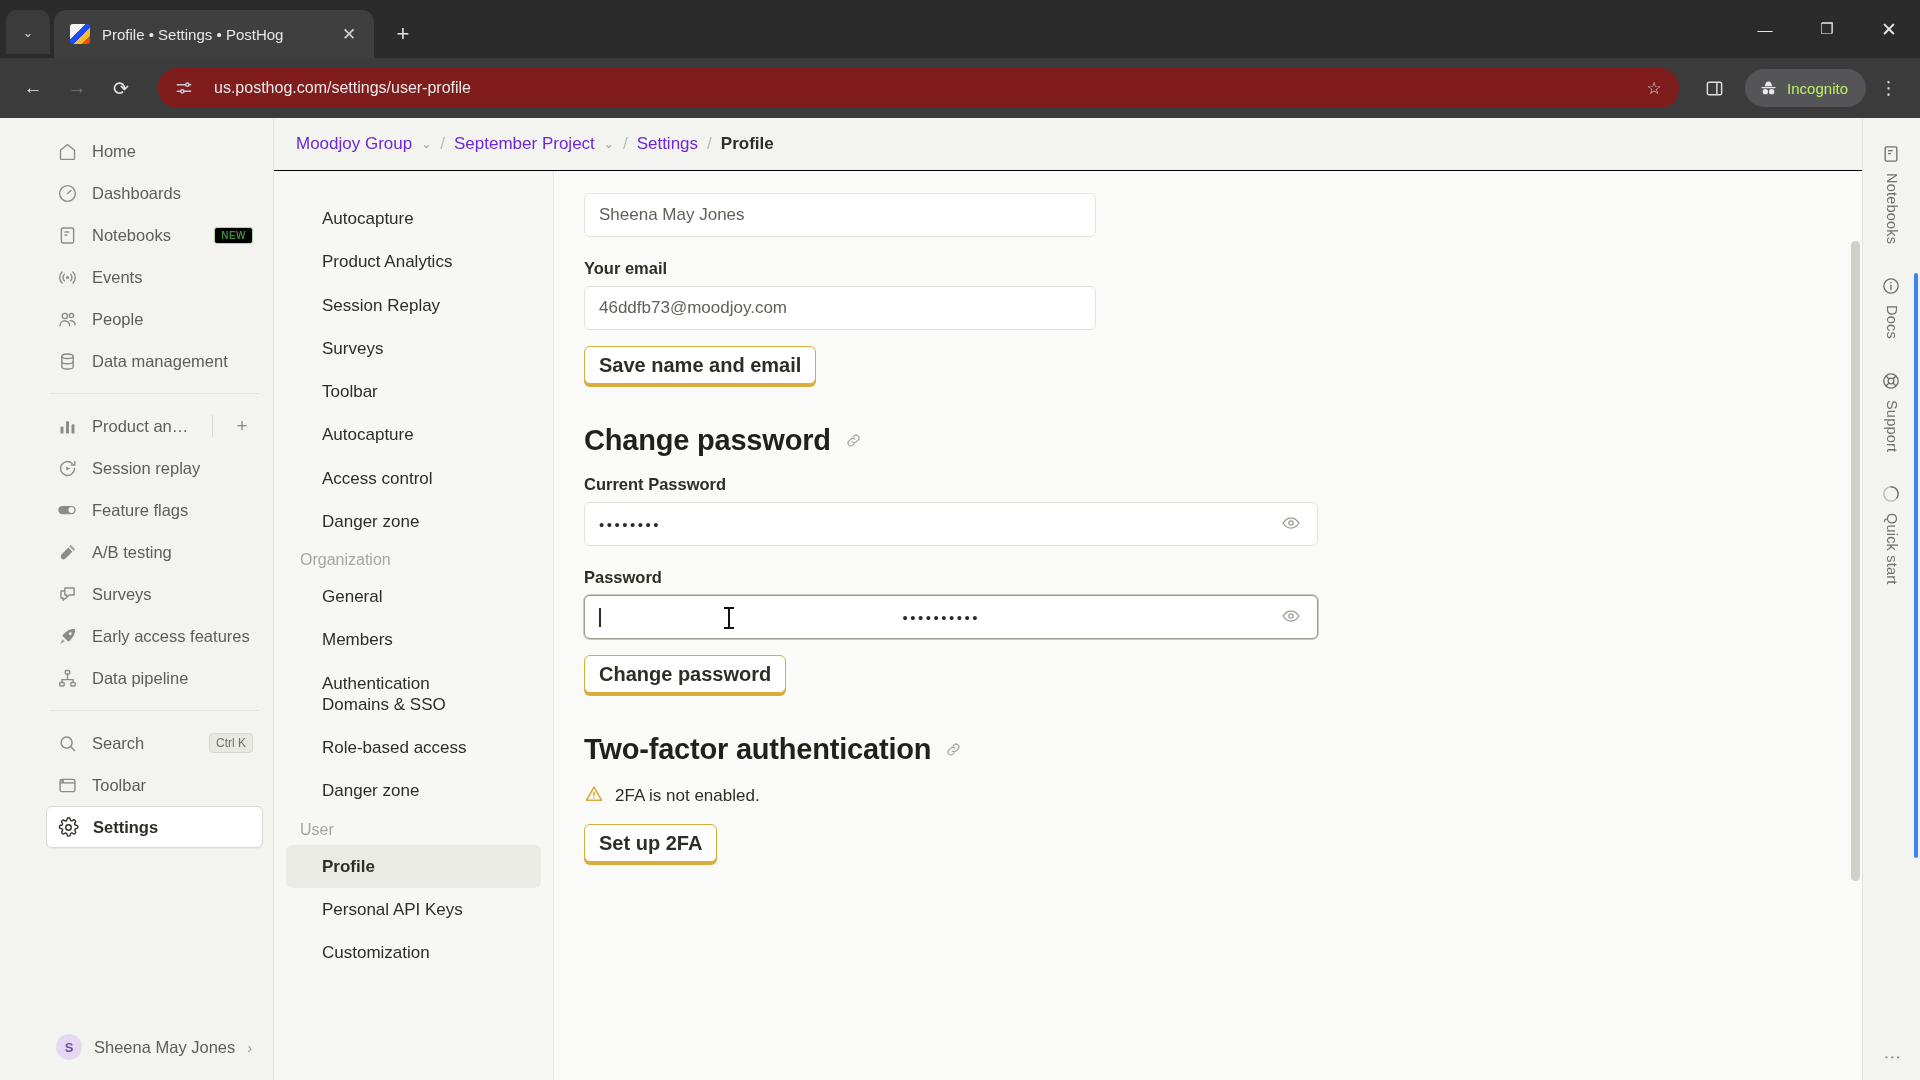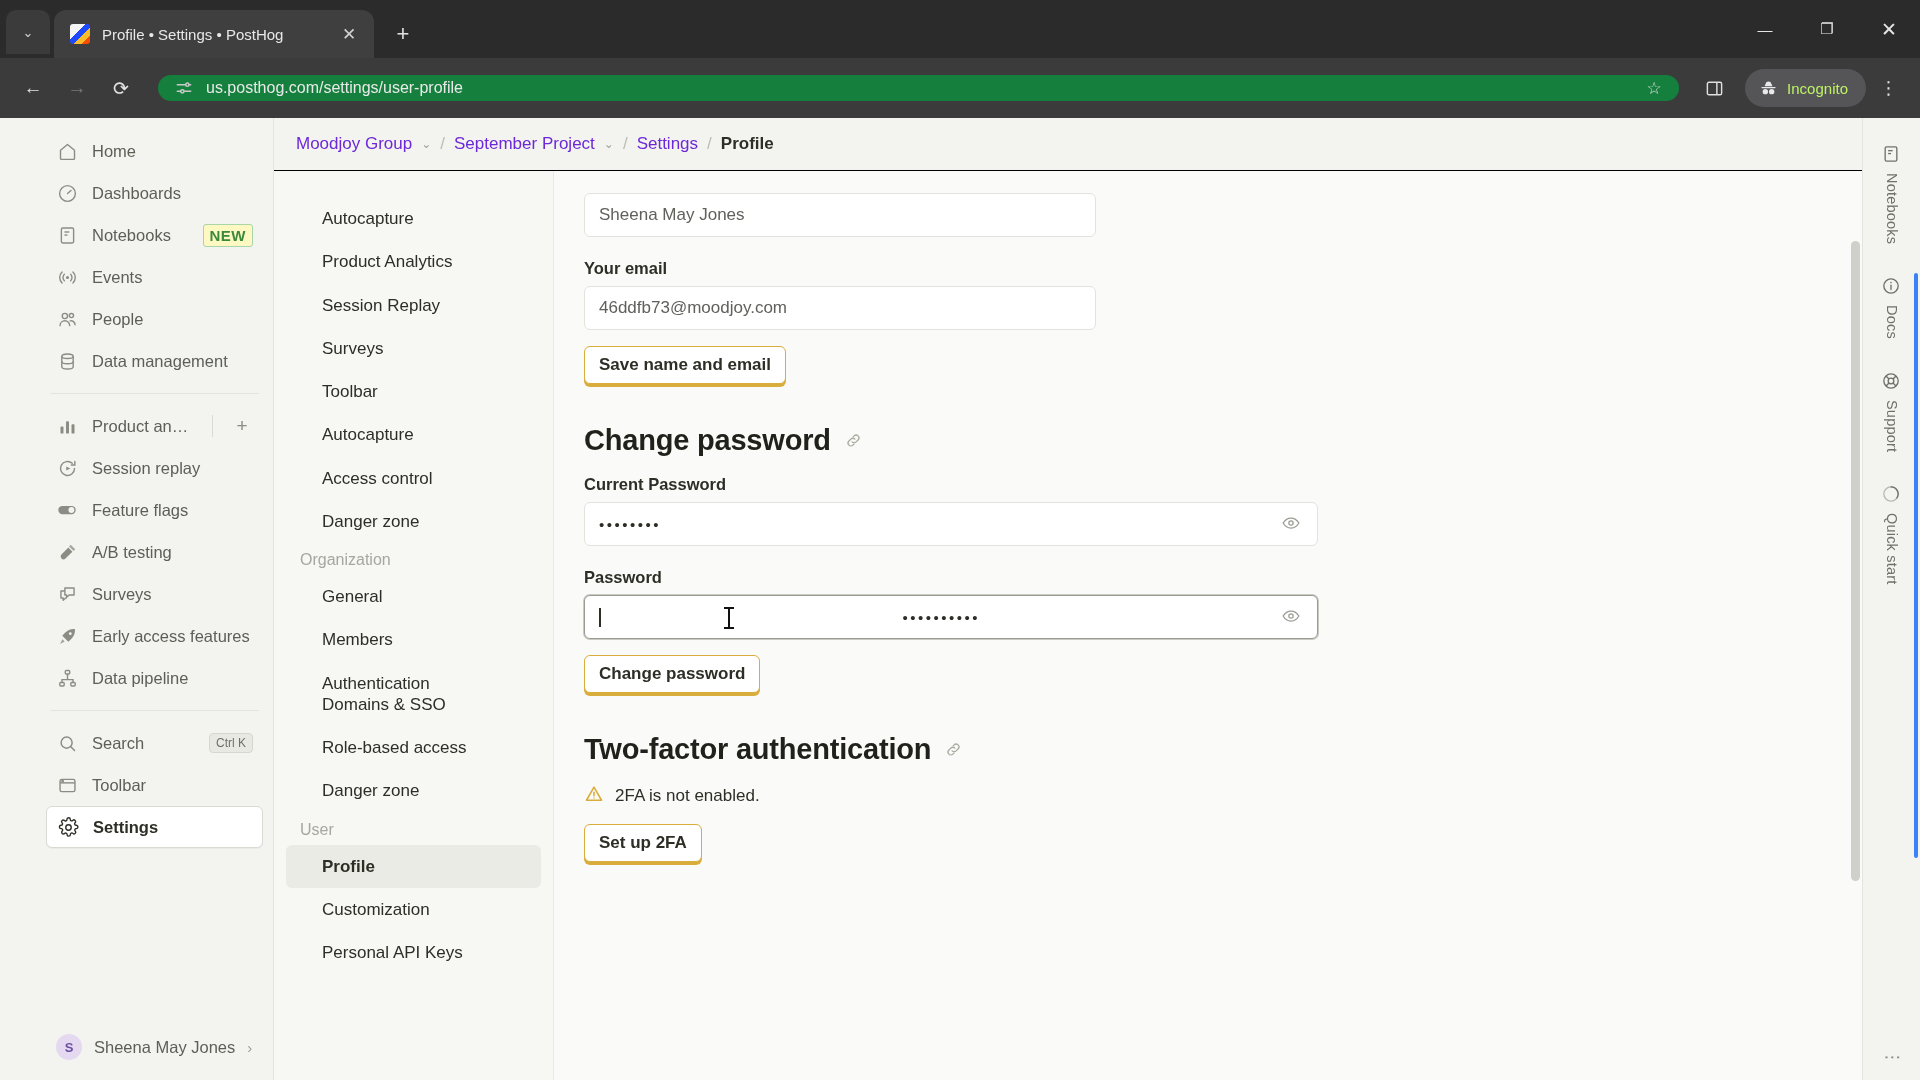--- a/index.html
+++ b/index.html
@@ -50,22 +50,22 @@
   .toolbar {
     height: 60px; background: #3b3b3b; display: flex; align-items: center;
     padding: 0 14px; gap: 6px; flex: 0 0 60px;
   }
   .nav-btn {
     width: 38px; height: 38px; border-radius: 50%; display: flex; align-items: center;
     justify-content: center; color: #e4e4e4; font-size: 19px;
   }
   .nav-btn.disabled { color: #7a7a7a; }
   .omnibox {
-    flex: 1; height: 26px; background: #15803d; border-radius: 19px; display: flex;
-    align-items: center; padding: 0 10px 0 16px; margin: 0 12px; gap: 12px;
+    flex: 1; height: 40px; background: #7f1d1d; border-radius: 19px; display: flex;
+    align-items: center; padding: 0 10px 0 16px; margin: 0 12px; gap: 20px;
   }
   .omni-icon { width: 20px; height: 20px; flex: 0 0 20px; color: #c9c9c9; }
   .omni-url { color: #e9e9e9; font-size: 16px; flex: 1; }
   .omni-star { color: #dcdcdc; font-size: 17px; width: 30px; text-align: center; }
   .side-panel-btn { width: 34px; height: 34px; display: flex; align-items: center;
     justify-content: center; color: #e0e0e0; }
   .incognito-pill {
     height: 38px; background: #555558; border-radius: 19px; display: flex;
     align-items: center; gap: 9px; padding: 0 18px 0 14px; margin-left: 8px;
   }
@@ -88,22 +88,22 @@
     white-space: nowrap;
   }
   .nav-item .nav-ico { width: 22px; height: 22px; flex: 0 0 22px; color: #8b8d84;
     display: flex; align-items: center; justify-content: center; }
   .nav-item .nav-label { flex: 1; overflow: hidden; text-overflow: ellipsis; }
   .nav-item.active {
     background: #ffffff; border: 1px solid #d9dad3; box-shadow: 0 1px 0 rgba(0,0,0,.04);
     color: #2d2f26; font-weight: 600;
   }
   .badge-new {
-    font-size: 15px; font-weight: 700; color: #3a8a3a; border: 1px solid #a9d6a9;
-    background: #fef9c3; border-radius: 3px; padding: 2px 6px; letter-spacing: .5px;
+    font-size: 10px; font-weight: 700; color: #3a8a3a; border: 1px solid #a9d6a9;
+    background: #000000; border-radius: 3px; padding: 2px 6px; letter-spacing: .5px;
   }
   .nav-divider { height: 1px; background: #e3e4de; margin: 11px 14px; }
   .nav-plus { color: #8b8d84; font-size: 19px; width: 22px; text-align: center; }
   .nav-vbar { width: 1px; height: 22px; background: #d9dad3; margin: 0 4px; }
   .kbd {
     font-size: 12px; color: #6f7168; background: #e8e9e3; border: 1px solid #d6d7d0;
     border-radius: 4px; padding: 2px 6px; font-family: "Liberation Sans", sans-serif;
   }
   .nav-spacer { flex: 1; }
   .nav-user {
@@ -161,21 +161,21 @@
   .text-input.focused { border: 1px solid #9a9c93; box-shadow: 0 0 0 1px #c9cac2; }
   .dots { letter-spacing: 2.5px; color: #2d2f26; font-size: 15px; }
   .eye-ico { color: #9a9c93; width: 22px; height: 22px; }
   .caret {
     display: inline-block; width: 1.5px; height: 19px; background: #2d2f26;
     vertical-align: middle; margin-right: 1px;
   }
 
   .btn-3d {
     display: inline-flex; align-items: center; justify-content: center; height: 38px;
-    padding: 0 14px; background: #ffffff; color: #2d2f26; font-size: 17px;
+    padding: 0 14px; background: #ffffff; color: #2d2f26; font-size: 20px;
     font-weight: 600; border: 1.5px solid #d9ad3c; border-radius: 6px;
     box-shadow: 0 3px 0 #d9ad3c; margin-top: 16px;
   }
 
   .section-head {
     display: flex; align-items: center; gap: 14px; margin: 40px 0 18px 0;
   }
   .section-title { font-size: 29px; font-weight: 600; color: #1f211a; letter-spacing: -.2px; }
   .link-ico { color: #a9aba1; width: 17px; height: 17px; }
 
@@ -507,22 +507,22 @@
 
           <div class="sn-section">Organization</div>
           <div class="sn-item">General</div>
           <div class="sn-item">Members</div>
           <div class="sn-item" style="max-width:200px;">Authentication Domains &amp; SSO</div>
           <div class="sn-item">Role-based access</div>
           <div class="sn-item">Danger zone</div>
 
           <div class="sn-section">User</div>
           <div class="sn-item active">Profile</div>
+          <div class="sn-item">Personal API Keys</div>
           <div class="sn-item">Customization</div>
-          <div class="sn-item">Personal API Keys</div>
         </aside>
 
         <section class="form-area" style="position:relative; padding-left:30px; padding-top:22px;">
 
           <div class="text-input">
             <span>Sheena May Jones</span>
           </div>
 
           <div class="field-label mt22">Your email</div>
           <div class="text-input">

